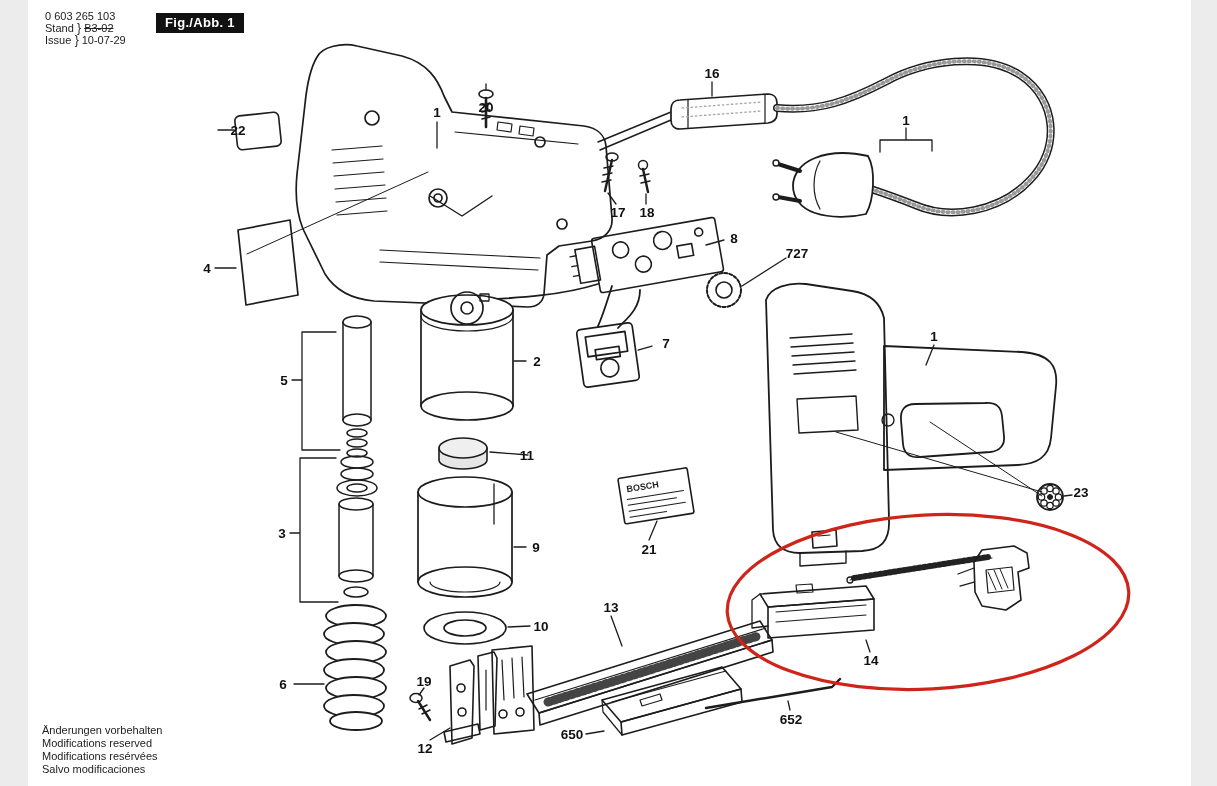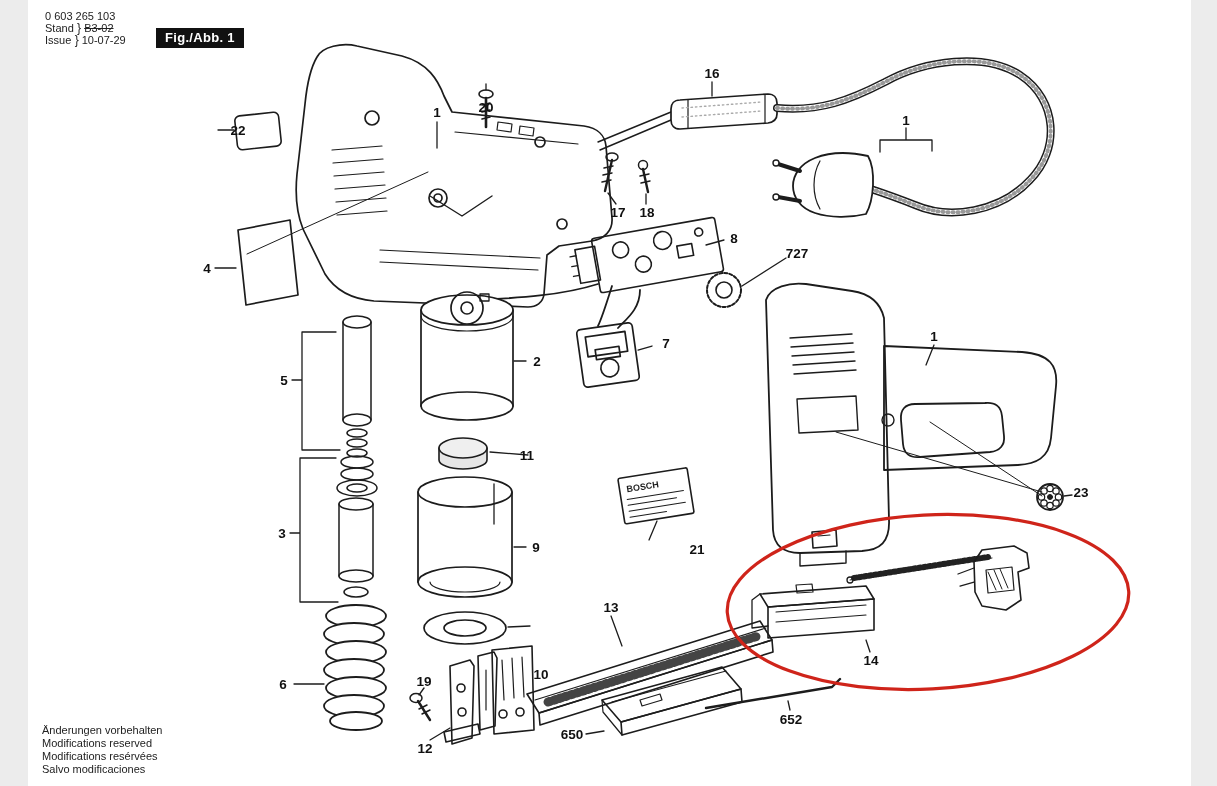--- a/index.html
+++ b/index.html
@@ -13,21 +13,21 @@
   svg.art{position:absolute;left:0;top:0;z-index:1;}
   .callout{
     position:absolute;z-index:3;transform:translate(-50%,-50%);
     font-size:13.5px;font-weight:bold;color:#101010;white-space:nowrap;
   }
   .hdr{position:absolute;left:45px;top:10px;z-index:3;font-size:11px;line-height:12px;color:#222;}
   .hdr .row{white-space:nowrap;}
   .hdr .brace{font-size:12px;}
   .strike{text-decoration:line-through;}
   .fig-badge{
-    position:absolute;left:156px;top:28px;z-index:3;background:#111;color:#fff;
+    position:absolute;left:156px;top:13px;z-index:3;background:#111;color:#fff;
     font-size:13px;font-weight:bold;padding:2px 9px 3px 9px;letter-spacing:0.3px;
   }
   .footer{position:absolute;left:42px;top:716px;z-index:3;font-size:11px;line-height:13px;color:#222;margin-top:8px;}
 </style>
 </head>
 <body>
 
 <div class="gutter left"></div>
 <div class="gutter right"></div>
 
@@ -320,23 +320,23 @@
 <span class="callout" style="left:618px;top:212px;">17</span>
 <span class="callout" style="left:647px;top:212px;">18</span>
 <span class="callout" style="left:734px;top:238px;">8</span>
 <span class="callout" style="left:797px;top:253px;">727</span>
 <span class="callout" style="left:537px;top:361px;">2</span>
 <span class="callout" style="left:666px;top:343px;">7</span>
 <span class="callout" style="left:284px;top:380px;">5</span>
 <span class="callout" style="left:527px;top:455px;">11</span>
 <span class="callout" style="left:282px;top:533px;">3</span>
 <span class="callout" style="left:536px;top:547px;">9</span>
-<span class="callout" style="left:649px;top:549px;margin-left:48px;">21</span>
+<span class="callout" style="left:649px;top:549px;">21</span>
 <span class="callout" style="left:934px;top:336px;">1</span>
 <span class="callout" style="left:1081px;top:492px;">23</span>
-<span class="callout" style="left:541px;top:626px;margin-top:48px;">10</span>
+<span class="callout" style="left:541px;top:626px;">10</span>
 <span class="callout" style="left:611px;top:607px;">13</span>
 <span class="callout" style="left:871px;top:660px;">14</span>
 <span class="callout" style="left:283px;top:684px;">6</span>
 <span class="callout" style="left:424px;top:681px;">19</span>
 <span class="callout" style="left:425px;top:748px;">12</span>
 <span class="callout" style="left:572px;top:734px;">650</span>
 <span class="callout" style="left:791px;top:719px;">652</span>
 
 </body></html>

